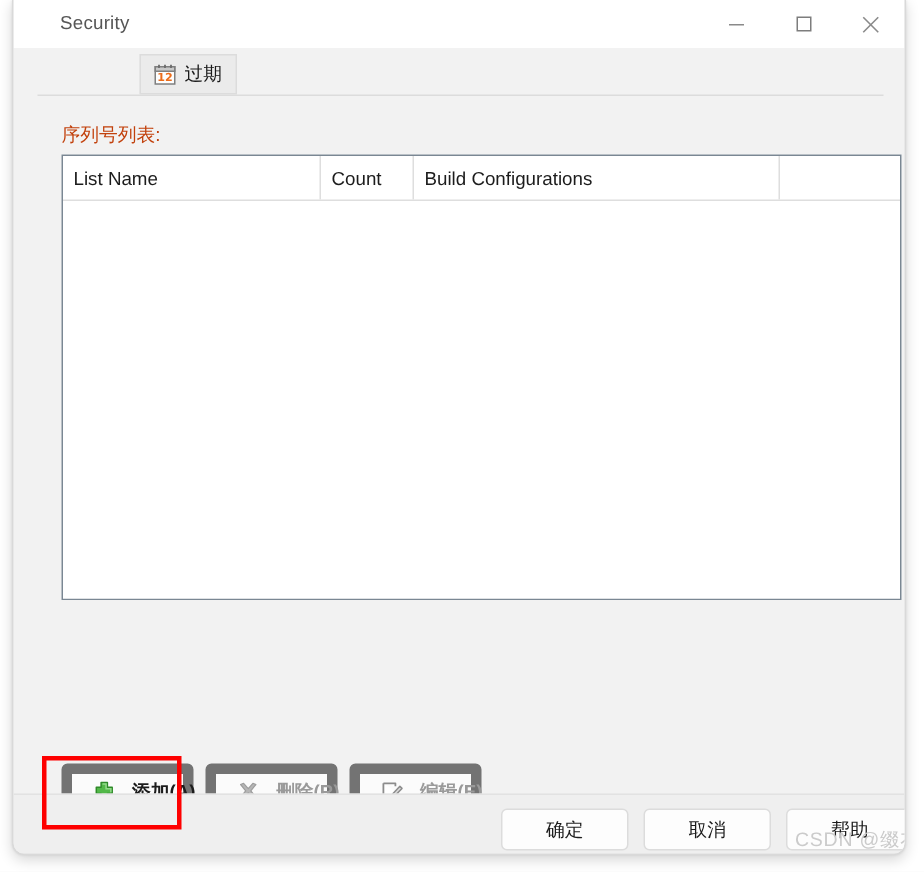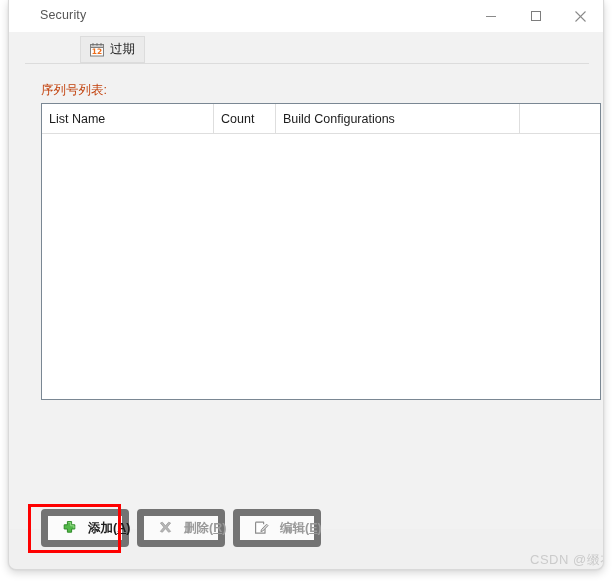--- a/index.html
+++ b/index.html
@@ -98,21 +98,21 @@
     white-space: nowrap;
   }
   .tab.active {
     left: 16px;
     background: #f2f2f2;
     border: 1px solid #dcdcdc;
     border-bottom: 1px solid #f2f2f2;
     z-index: 3;
   }
   .tab.inactive {
-    left: 71px;
+    left: 84px;
     background: #ebebeb;
     border: 1px solid #dcdcdc;
     border-bottom: 1px solid #dcdcdc;
     color: #1a1a1a;
     z-index: 1;
   }
   .tab-label { margin-left: 5px; }
   .tab-sep {
     position: absolute;
     left: 16px;
@@ -367,15 +367,20 @@
             <path d="M8.4 9.6 L13.6 4.2 L15.0 5.6 L9.8 11.0 L7.9 11.6 Z" fill="#d9d9d9" stroke="#8c8c8c" stroke-width="1" stroke-linejoin="round"></path>
           </svg>
         </span>
         <span class="act-label"><span>编辑(</span><u>E</u><span>)</span></span>
       </div>
     </div>
 
     <div class="redbox"></div>
   </div>
 
+  <div class="footer">
+    <div class="foot-btn f0">确定</div>
+    <div class="foot-btn f1">取消</div>
+    <div class="foot-btn f2">帮助</div>
+  </div>
 
   <div class="watermark">CSDN @缀衣</div>
 </div>
 
 </body></html>

